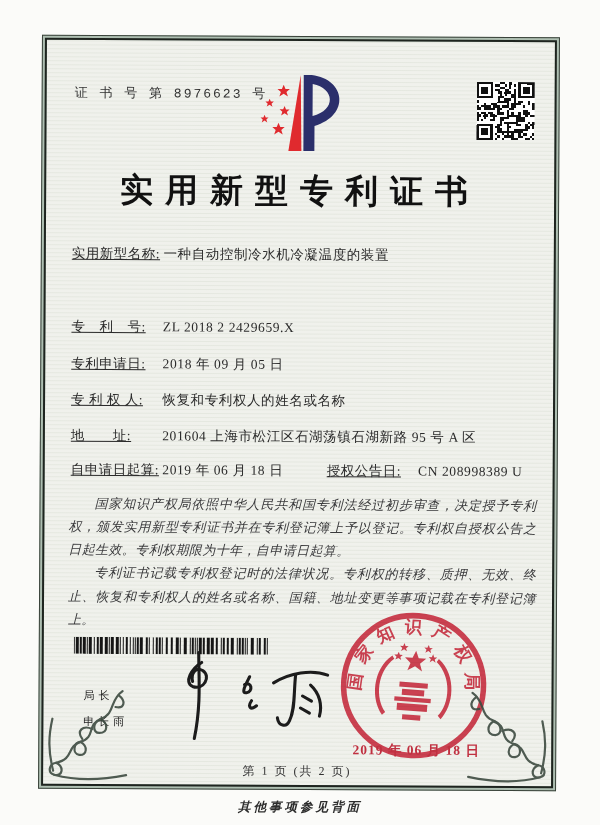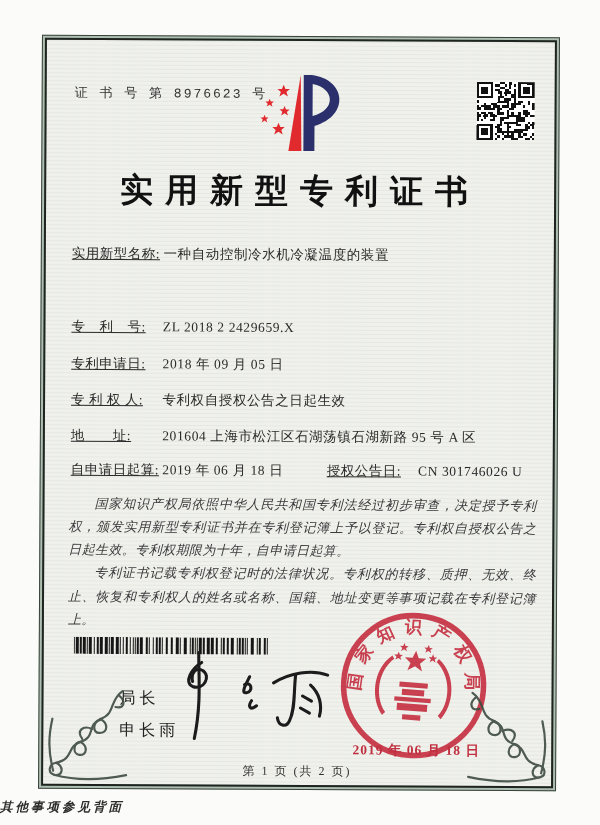--- a/index.html
+++ b/index.html
@@ -33,35 +33,35 @@
   .field-label{display:inline-block;min-width:88px;letter-spacing:0.5px;text-decoration:underline;}
   .field-value{letter-spacing:0.6px;}
   .col2{margin-left:40px;}
   .body-text{
     position:absolute;left:24px;top:452px;width:468px;
     font-size:13px;line-height:1.78;color:#3a3a3c;text-align:justify;
     font-style:italic;letter-spacing:0.4px;
   }
   .body-text p{margin:0;text-indent:2em;}
   .barcode{position:absolute;left:30px;top:597px;width:196px;height:17px;}
-  .signer{position:absolute;left:40px;top:648px;font-size:16px;letter-spacing:4px;color:#222;margin-left:36px;}
+  .signer{position:absolute;left:40px;top:648px;font-size:11px;letter-spacing:4px;color:#222;}
   .signer div{margin-bottom:11px;}
   .signature{position:absolute;left:118px;top:606px;width:178px;height:98px;}
   .seal{position:absolute;left:294px;top:568px;width:152px;height:152px;opacity:0.93;
         mix-blend-mode:multiply;transform:rotate(4deg);}
   .seal-date{
     position:absolute;left:298px;top:700px;width:150px;text-align:center;
     color:#c03040;font-size:13.5px;font-weight:700;letter-spacing:1px;white-space:nowrap;
   }
   .page-footer{
     position:absolute;left:0;top:722px;width:100%;text-align:center;
     font-size:12px;letter-spacing:2px;color:#333;
   }
   .back-note{
-    position:absolute;left:0;top:799px;width:100%;text-align:left;
+    position:absolute;left:0;top:799px;width:100%;text-align:center;
     font-size:12.5px;font-weight:700;letter-spacing:3px;color:#2d2d2d;font-style:italic;
   }
   .ornament{position:absolute;width:86px;height:98px;opacity:0.9;}
   .ornament.bl{left:1px;bottom:1px;}
   .ornament.br{right:1px;bottom:1px;transform:scale(-1,1);}
 </style>
 </head>
 <body>
 
 <div class="frame">
@@ -311,34 +311,34 @@
     <div class="field-row" style="top:278px">
       <span class="field-label">专　利　号:</span>
       <span class="field-value">ZL 2018 2 2429659.X</span>
     </div>
     <div class="field-row" style="top:315px">
       <span class="field-label">专利申请日:</span>
       <span class="field-value">2018 年 09 月 05 日</span>
     </div>
     <div class="field-row" style="top:351px">
       <span class="field-label">专 利 权 人:</span>
-      <span class="field-value">专利权自授权公告之日起生效</span>
+      <span class="field-value">恢复和专利权人的姓名或名称</span>
     </div>
     <div class="field-row" style="top:387px">
       <span class="field-label">地　　址:</span>
       <span class="field-value">201604 上海市松江区石湖荡镇石湖新路 95 号 A 区</span>
     </div>
     <div class="field-row" style="top:421px">
       <span>
         <span class="field-label">自申请日起算:</span>
         <span class="field-value">2019 年 06 月 18 日</span>
       </span>
       <span class="col2">
         <span class="field-label">授权公告日:</span>
-        <span class="field-value">CN 301746026 U</span>
+        <span class="field-value">CN 208998389 U</span>
       </span>
     </div>
 
     <div class="body-text">
       <p>国家知识产权局依照中华人民共和国专利法经过初步审查，决定授予专利权，颁发实用新型专利证书并在专利登记簿上予以登记。专利权自授权公告之日起生效。专利权期限为十年，自申请日起算。</p>
       <p>专利证书记载专利权登记时的法律状况。专利权的转移、质押、无效、终止、恢复和专利权人的姓名或名称、国籍、地址变更等事项记载在专利登记簿上。</p>
     </div>
 
     <svg class="barcode" id="barcode-svg" viewBox="0 0 196 17" preserveAspectRatio="none">
         <rect x="0" y="0" width="1" height="17" fill="#151515"></rect>

